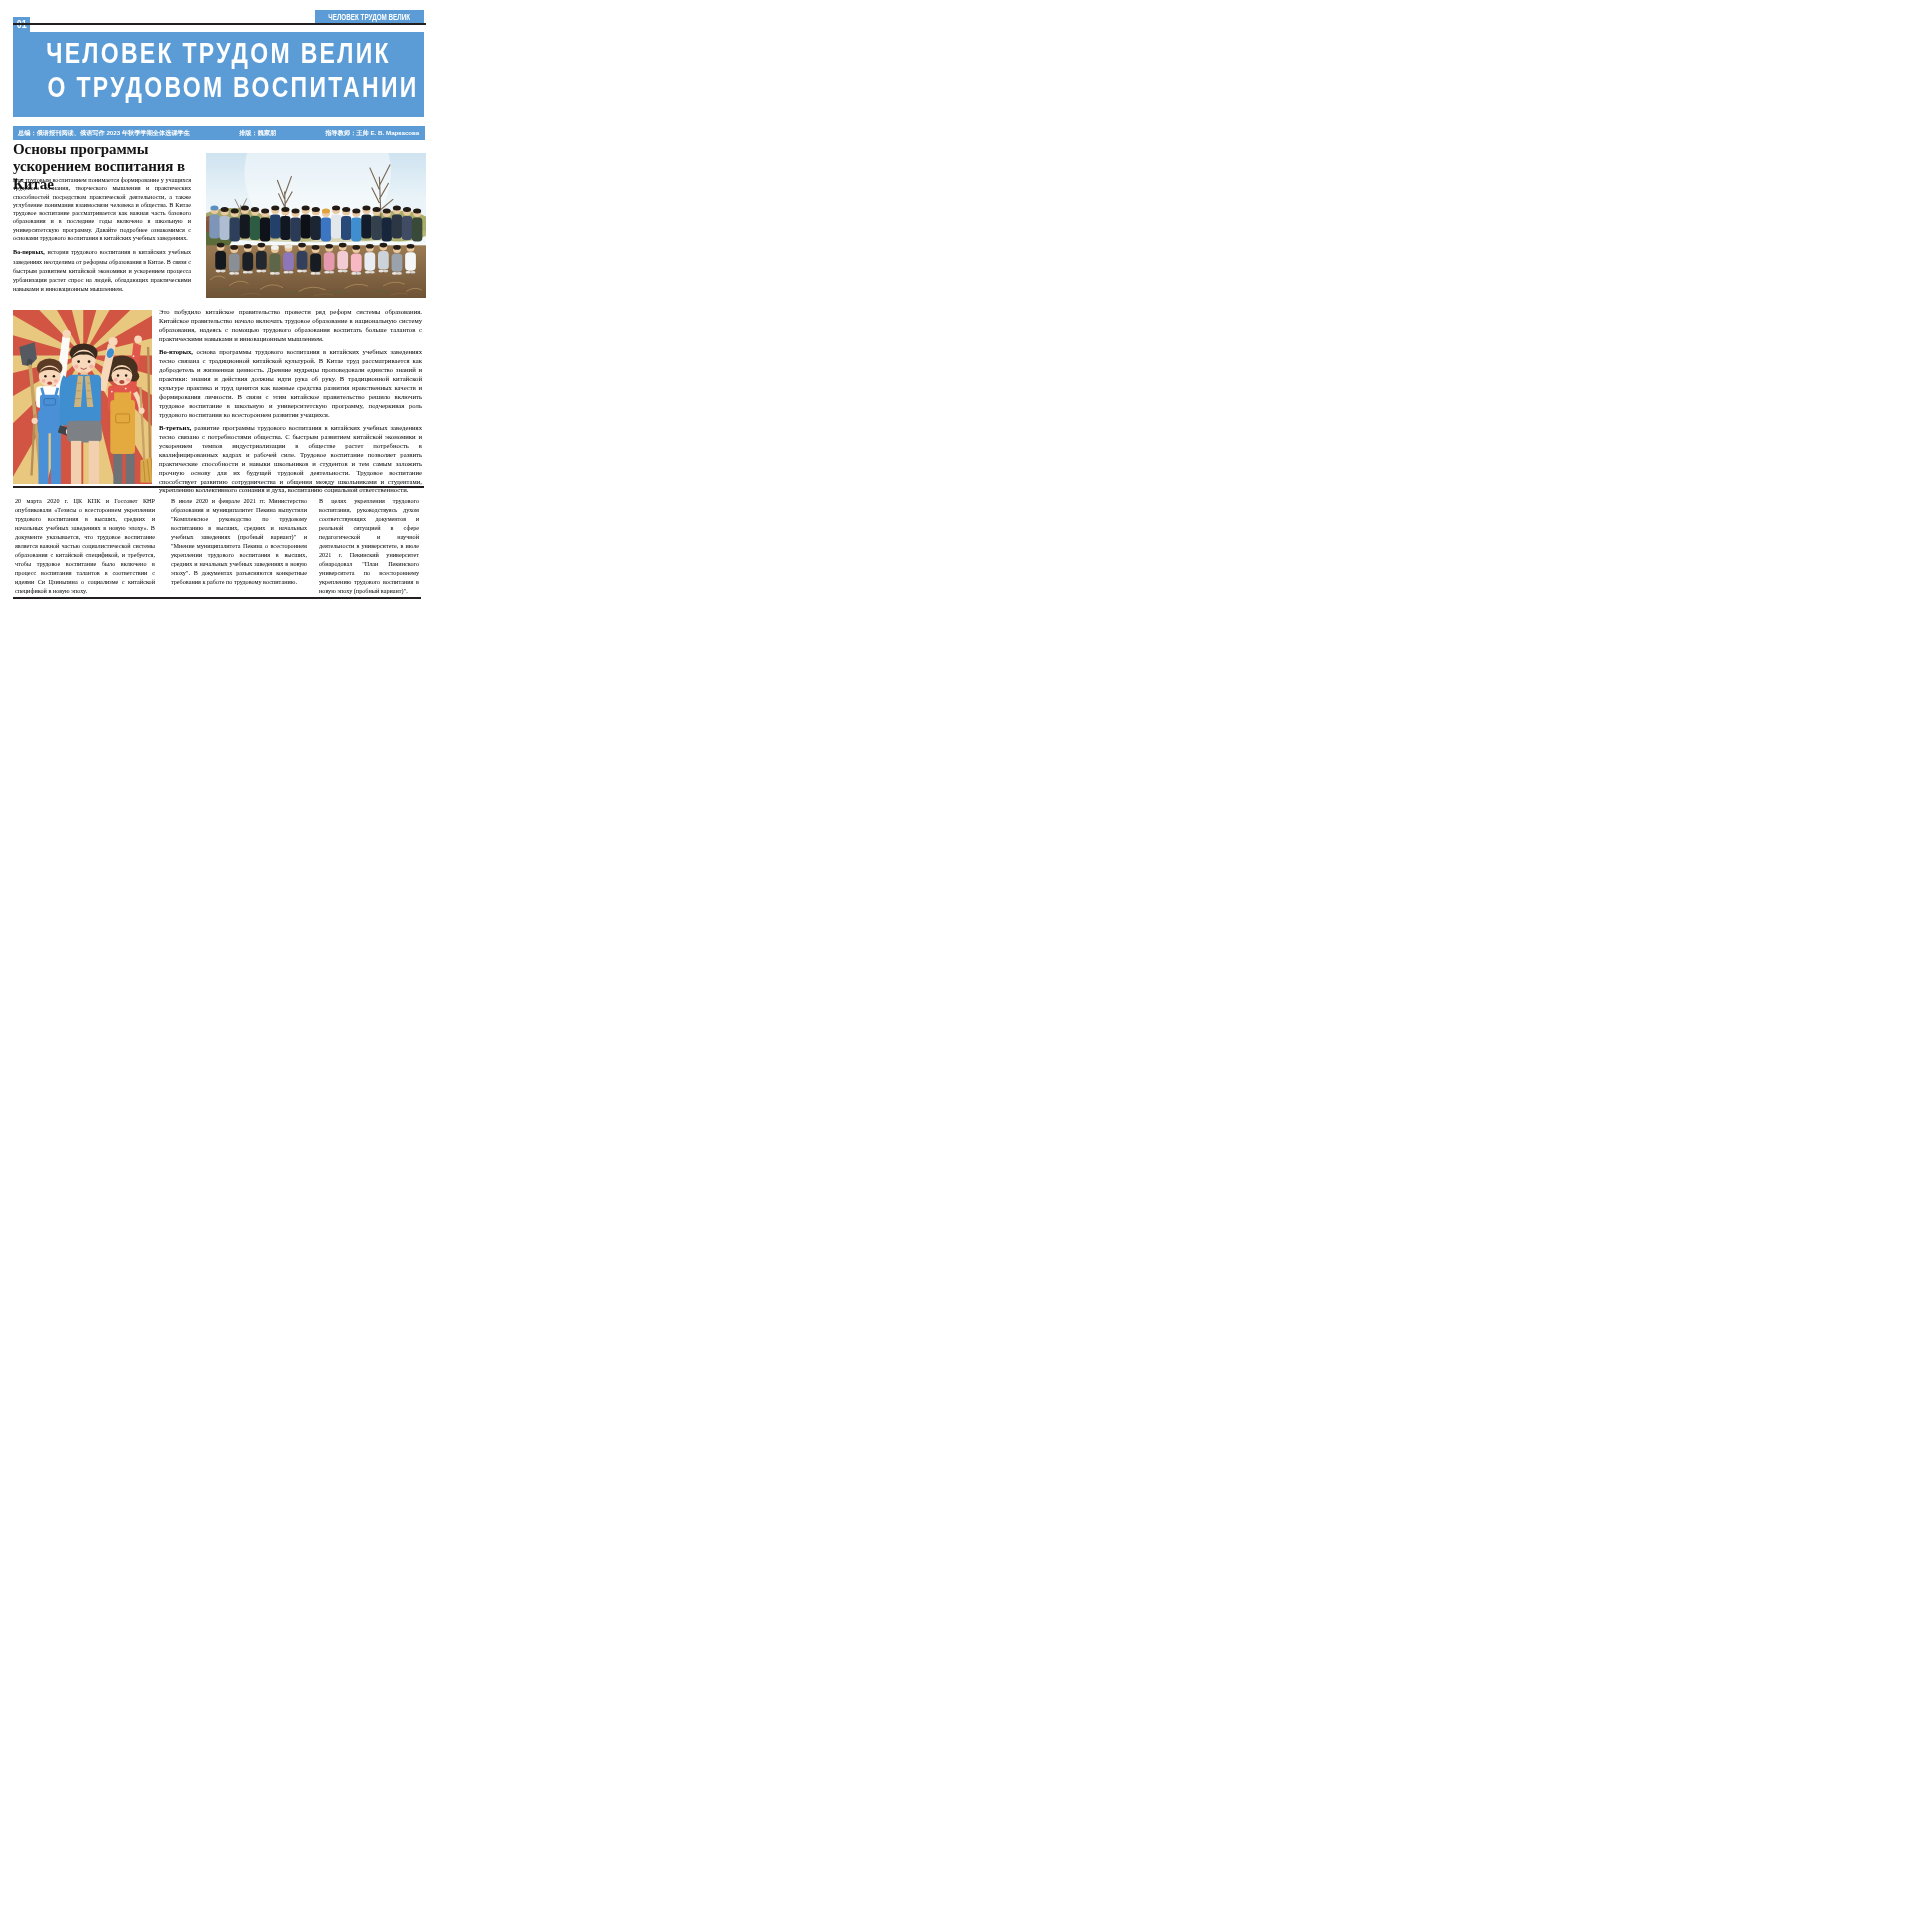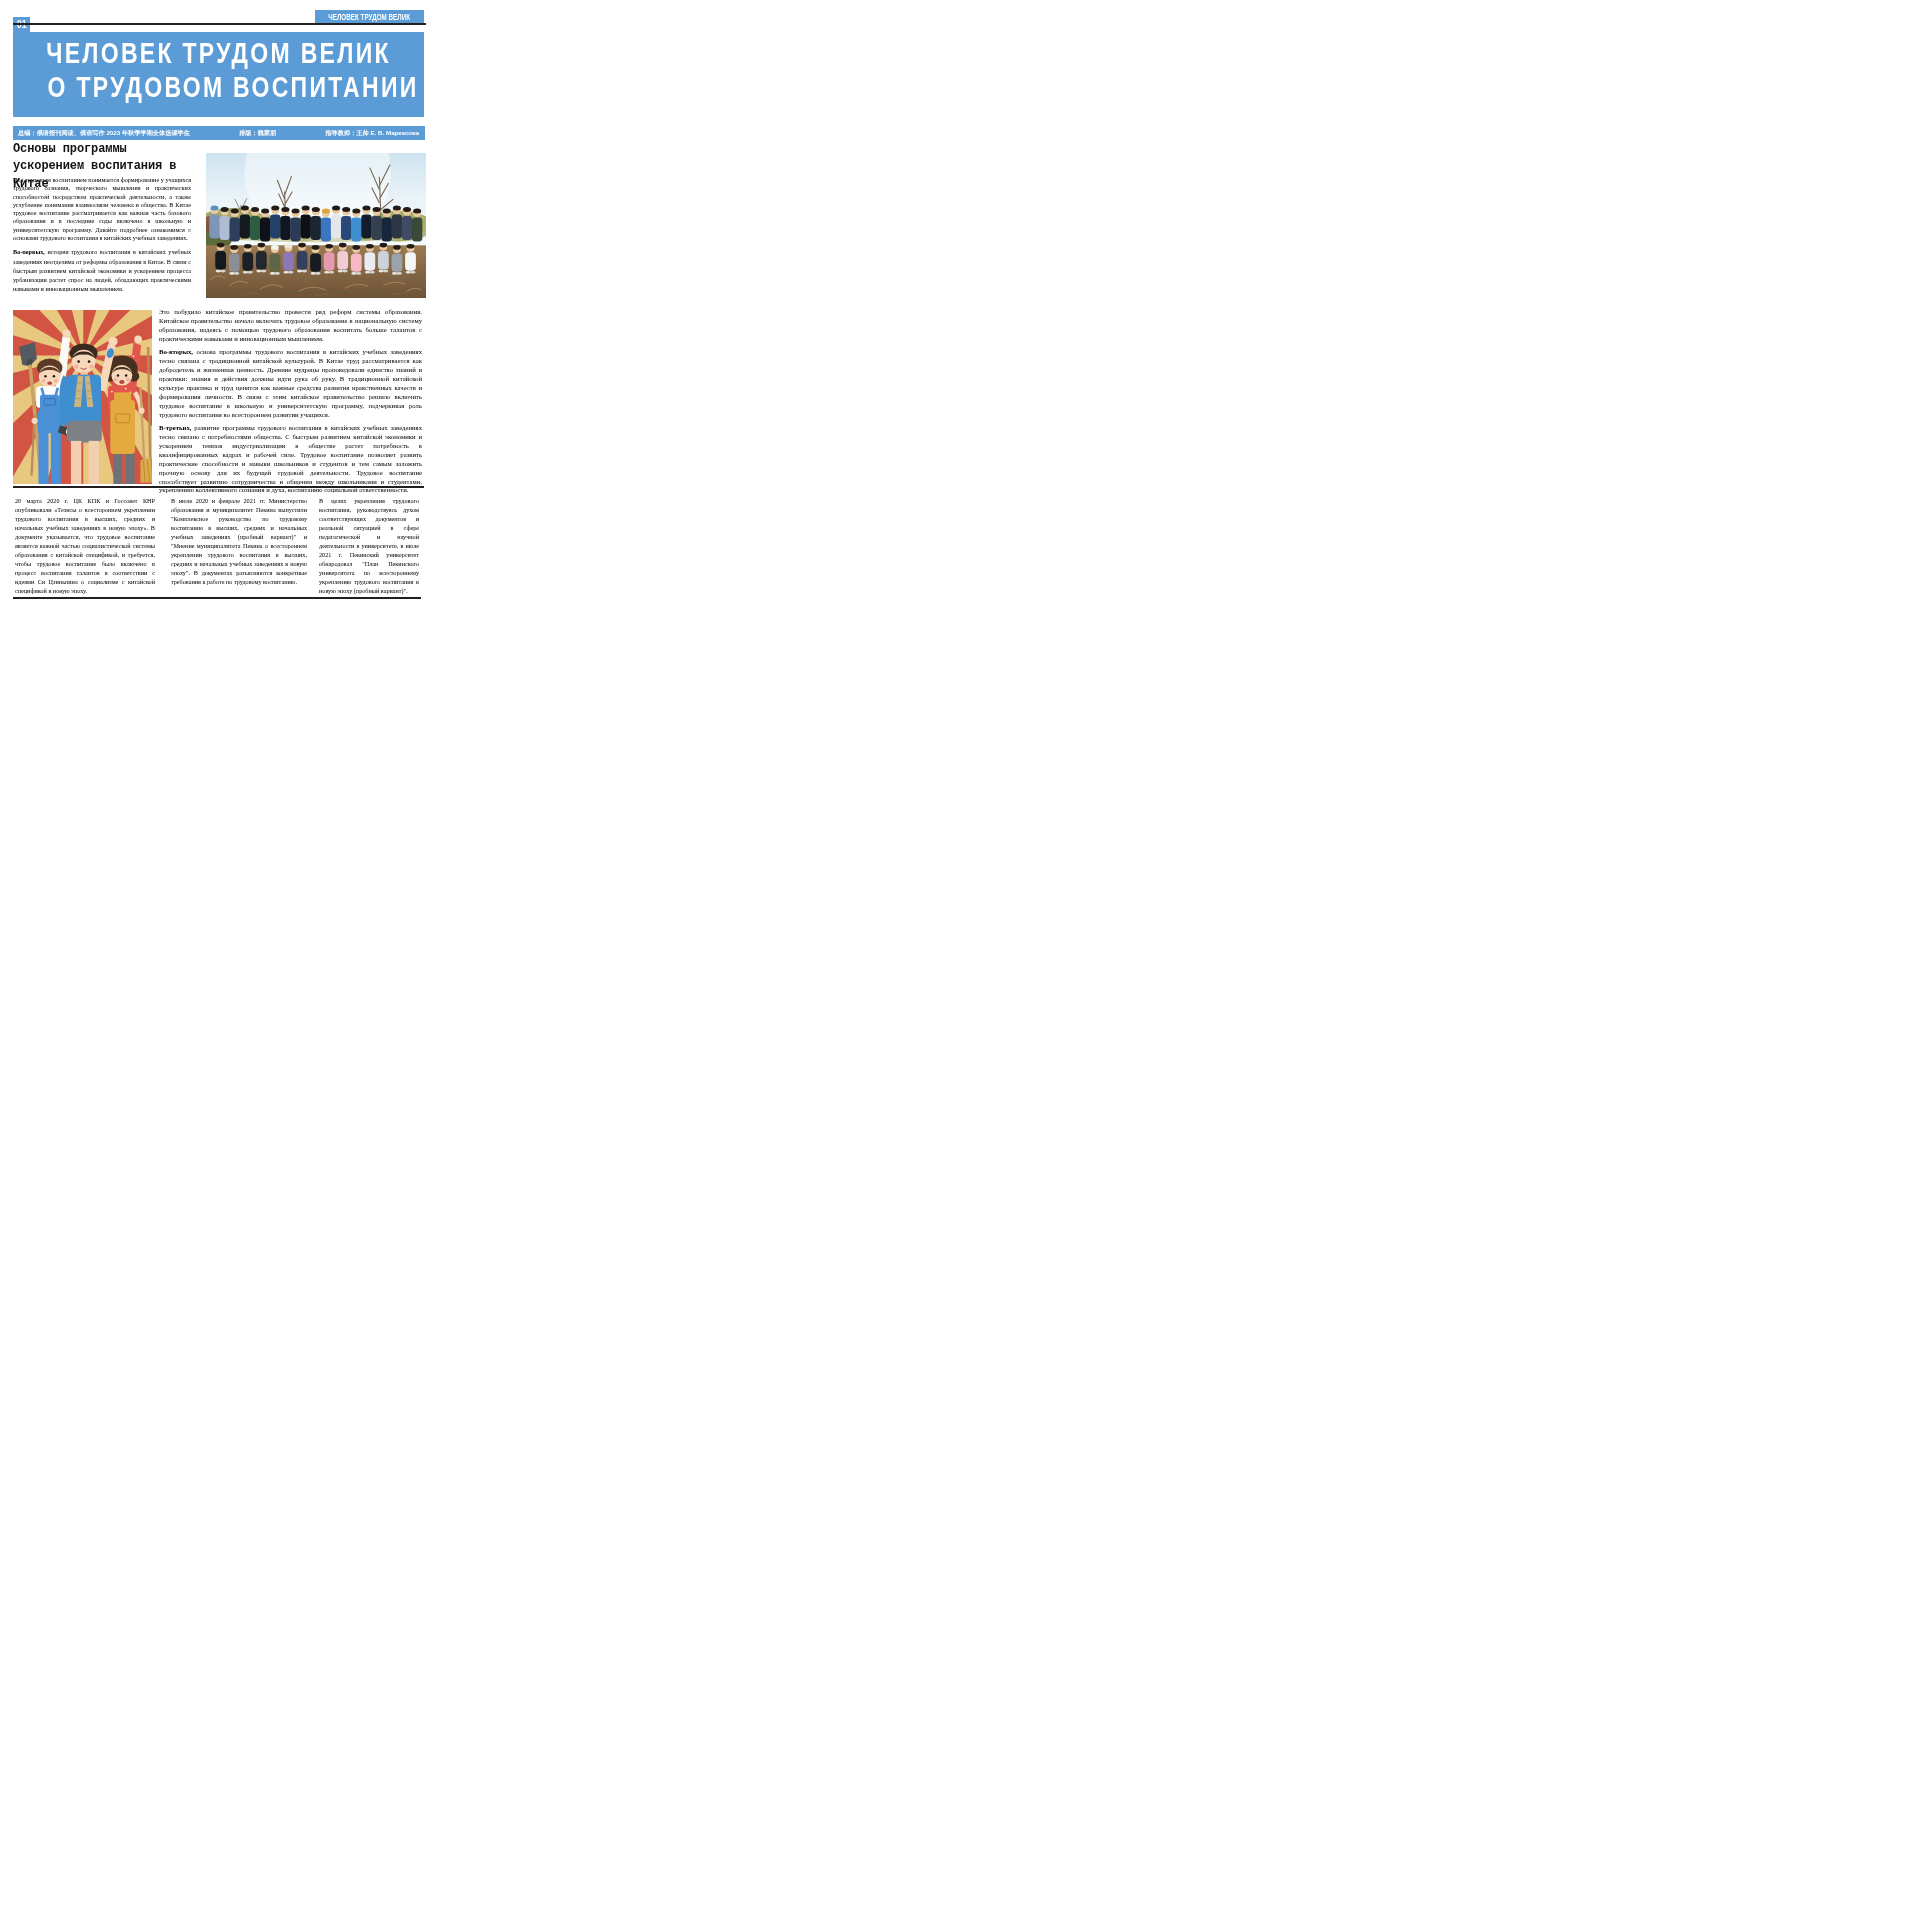--- a/index.html
+++ b/index.html
@@ -20,22 +20,22 @@
   .banner{left:13px;top:32px;width:411px;height:85px;display:flex;flex-direction:column;padding-top:6.2px;box-sizing:border-box;}
   .banner .bline{font-family:"Liberation Sans",sans-serif;font-weight:bold;color:#fff;font-size:23px;
        white-space:nowrap;line-height:25.4px;letter-spacing:2.3px;display:block;transform:scaleY(1.32);transform-origin:center;}
   .banner .l1{align-self:center;margin-top:3.1px;}
   .banner .l2{align-self:flex-end;margin-right:5.4px;margin-top:8.5px;}
   
   .credits{left:12.7px;top:126px;width:412px;height:14px;display:flex;align-items:center;
        justify-content:space-between;box-sizing:border-box;padding:0 5.4px;}
   .credits span{font-family:"Liberation Sans","DejaVu Sans",sans-serif;font-weight:bold;font-size:6.2px;color:#fff;white-space:nowrap;}
   
-  .title{left:13px;top:141px;width:181px;font-family:Liberation Mono, monospace;font-weight:800;
-       font-size:12px;line-height:17.3px;color:#141414;letter-spacing:-0.1px;}
+  .title{left:13px;top:141px;width:181px;font-family:Liberation Serif, serif;font-weight:800;
+       font-size:15px;line-height:17.3px;color:#141414;letter-spacing:-0.1px;}
   
   .introcol{left:13px;top:176px;width:178px;}
   .introcol p{margin:0;text-align:justify;}
   .p-intro{font-size:6.2px;line-height:8.3px;}
   .p-first{font-size:6.2px;line-height:9.2px;margin-top:5px !important;}
   .lead{font-weight:bold;}
   
   .photo{left:206px;top:153px;width:220px;height:145px;}
   
   .illu{left:13px;top:310px;width:139px;height:174px;}

